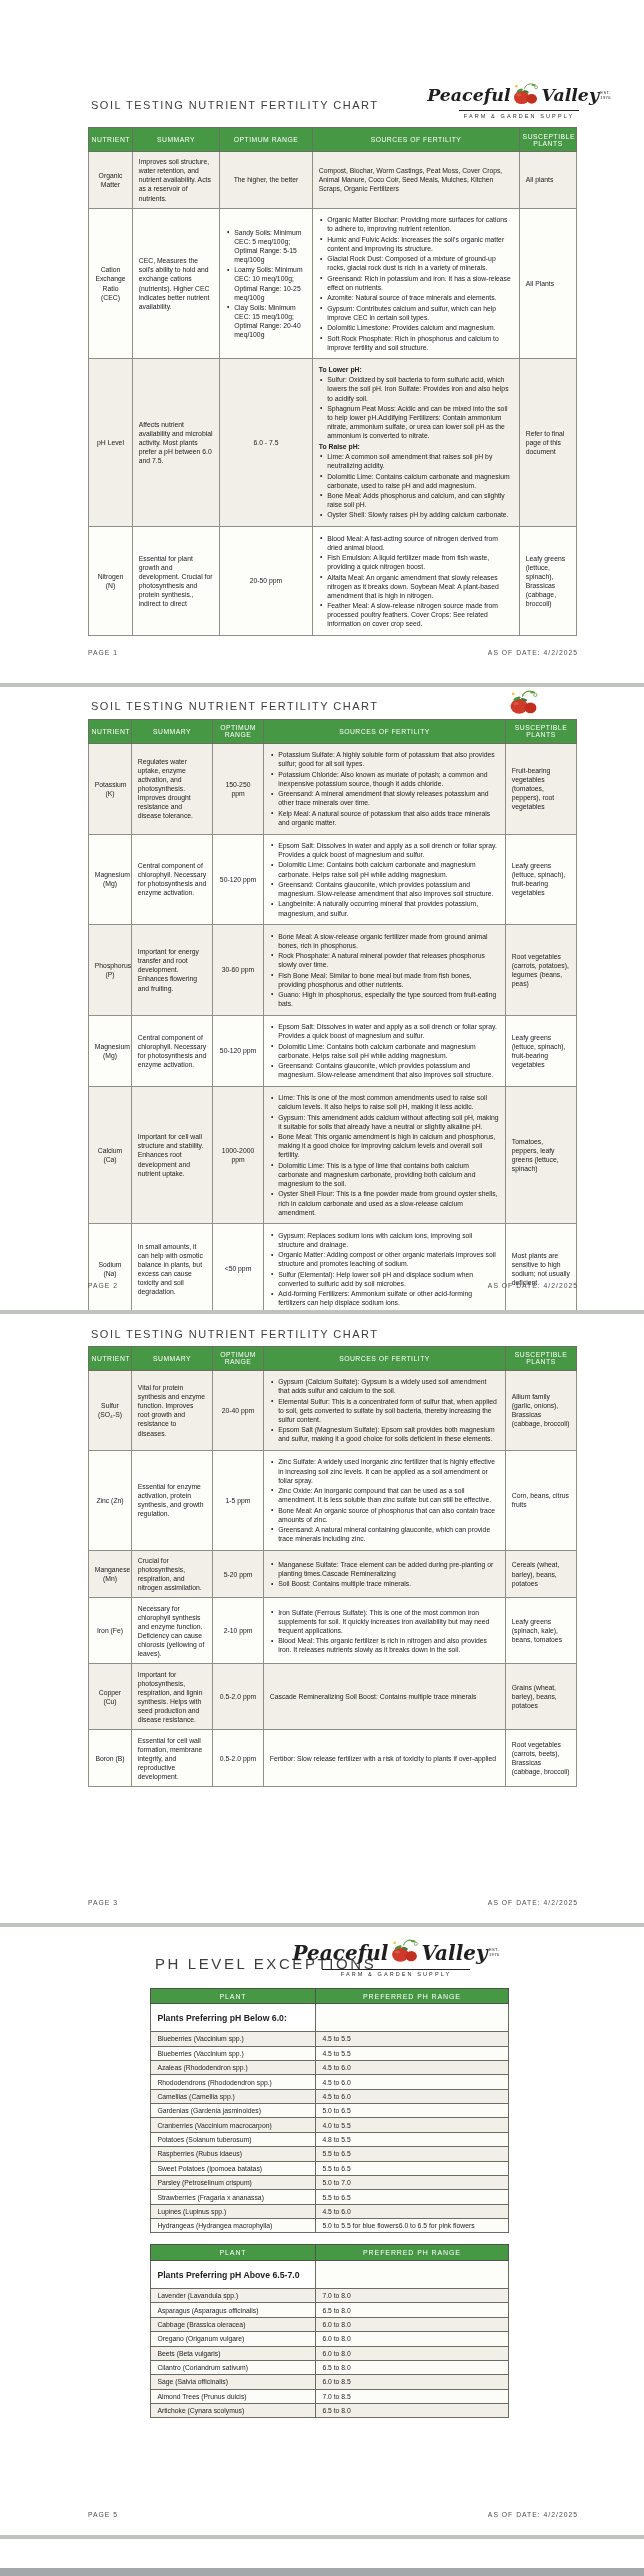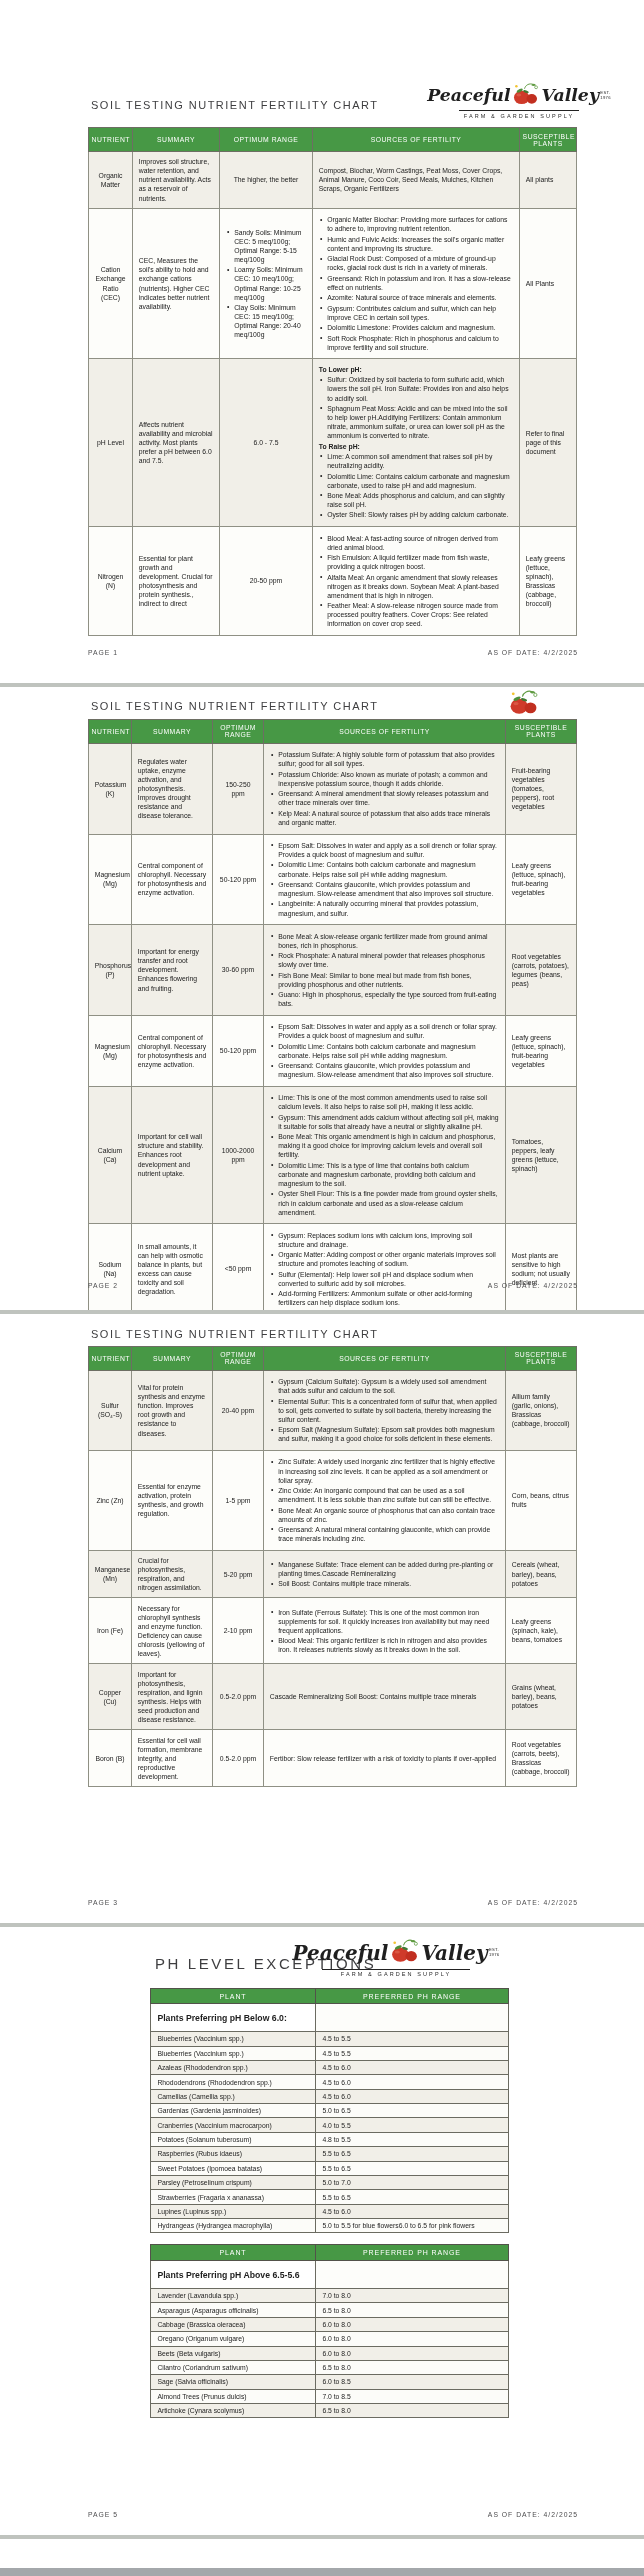--- a/index.html
+++ b/index.html
@@ -489,21 +489,21 @@
             <col style="width:193px">
           </colgroup>
         <thead>
             <tr>
           <th>PLANT</th>
           <th>PREFERRED PH RANGE</th>
         </tr>
           </thead>
         <tbody>
           <tr>
-            <td class="ph-section">Plants Preferring pH Above 6.5-5.6</td>
+            <td class="ph-section">Plants Preferring pH Above 6.5-7.0</td>
             <td></td>
           </tr>
         <tr class="odd">
               <td>Lavender (Lavandula spp.)</td>
               <td>7.0 to 8.0</td>
             </tr>
             <tr class="even">
               <td>Asparagus (Asparagus officinalis)</td>
               <td>6.5 to 8.0</td>
             </tr>

